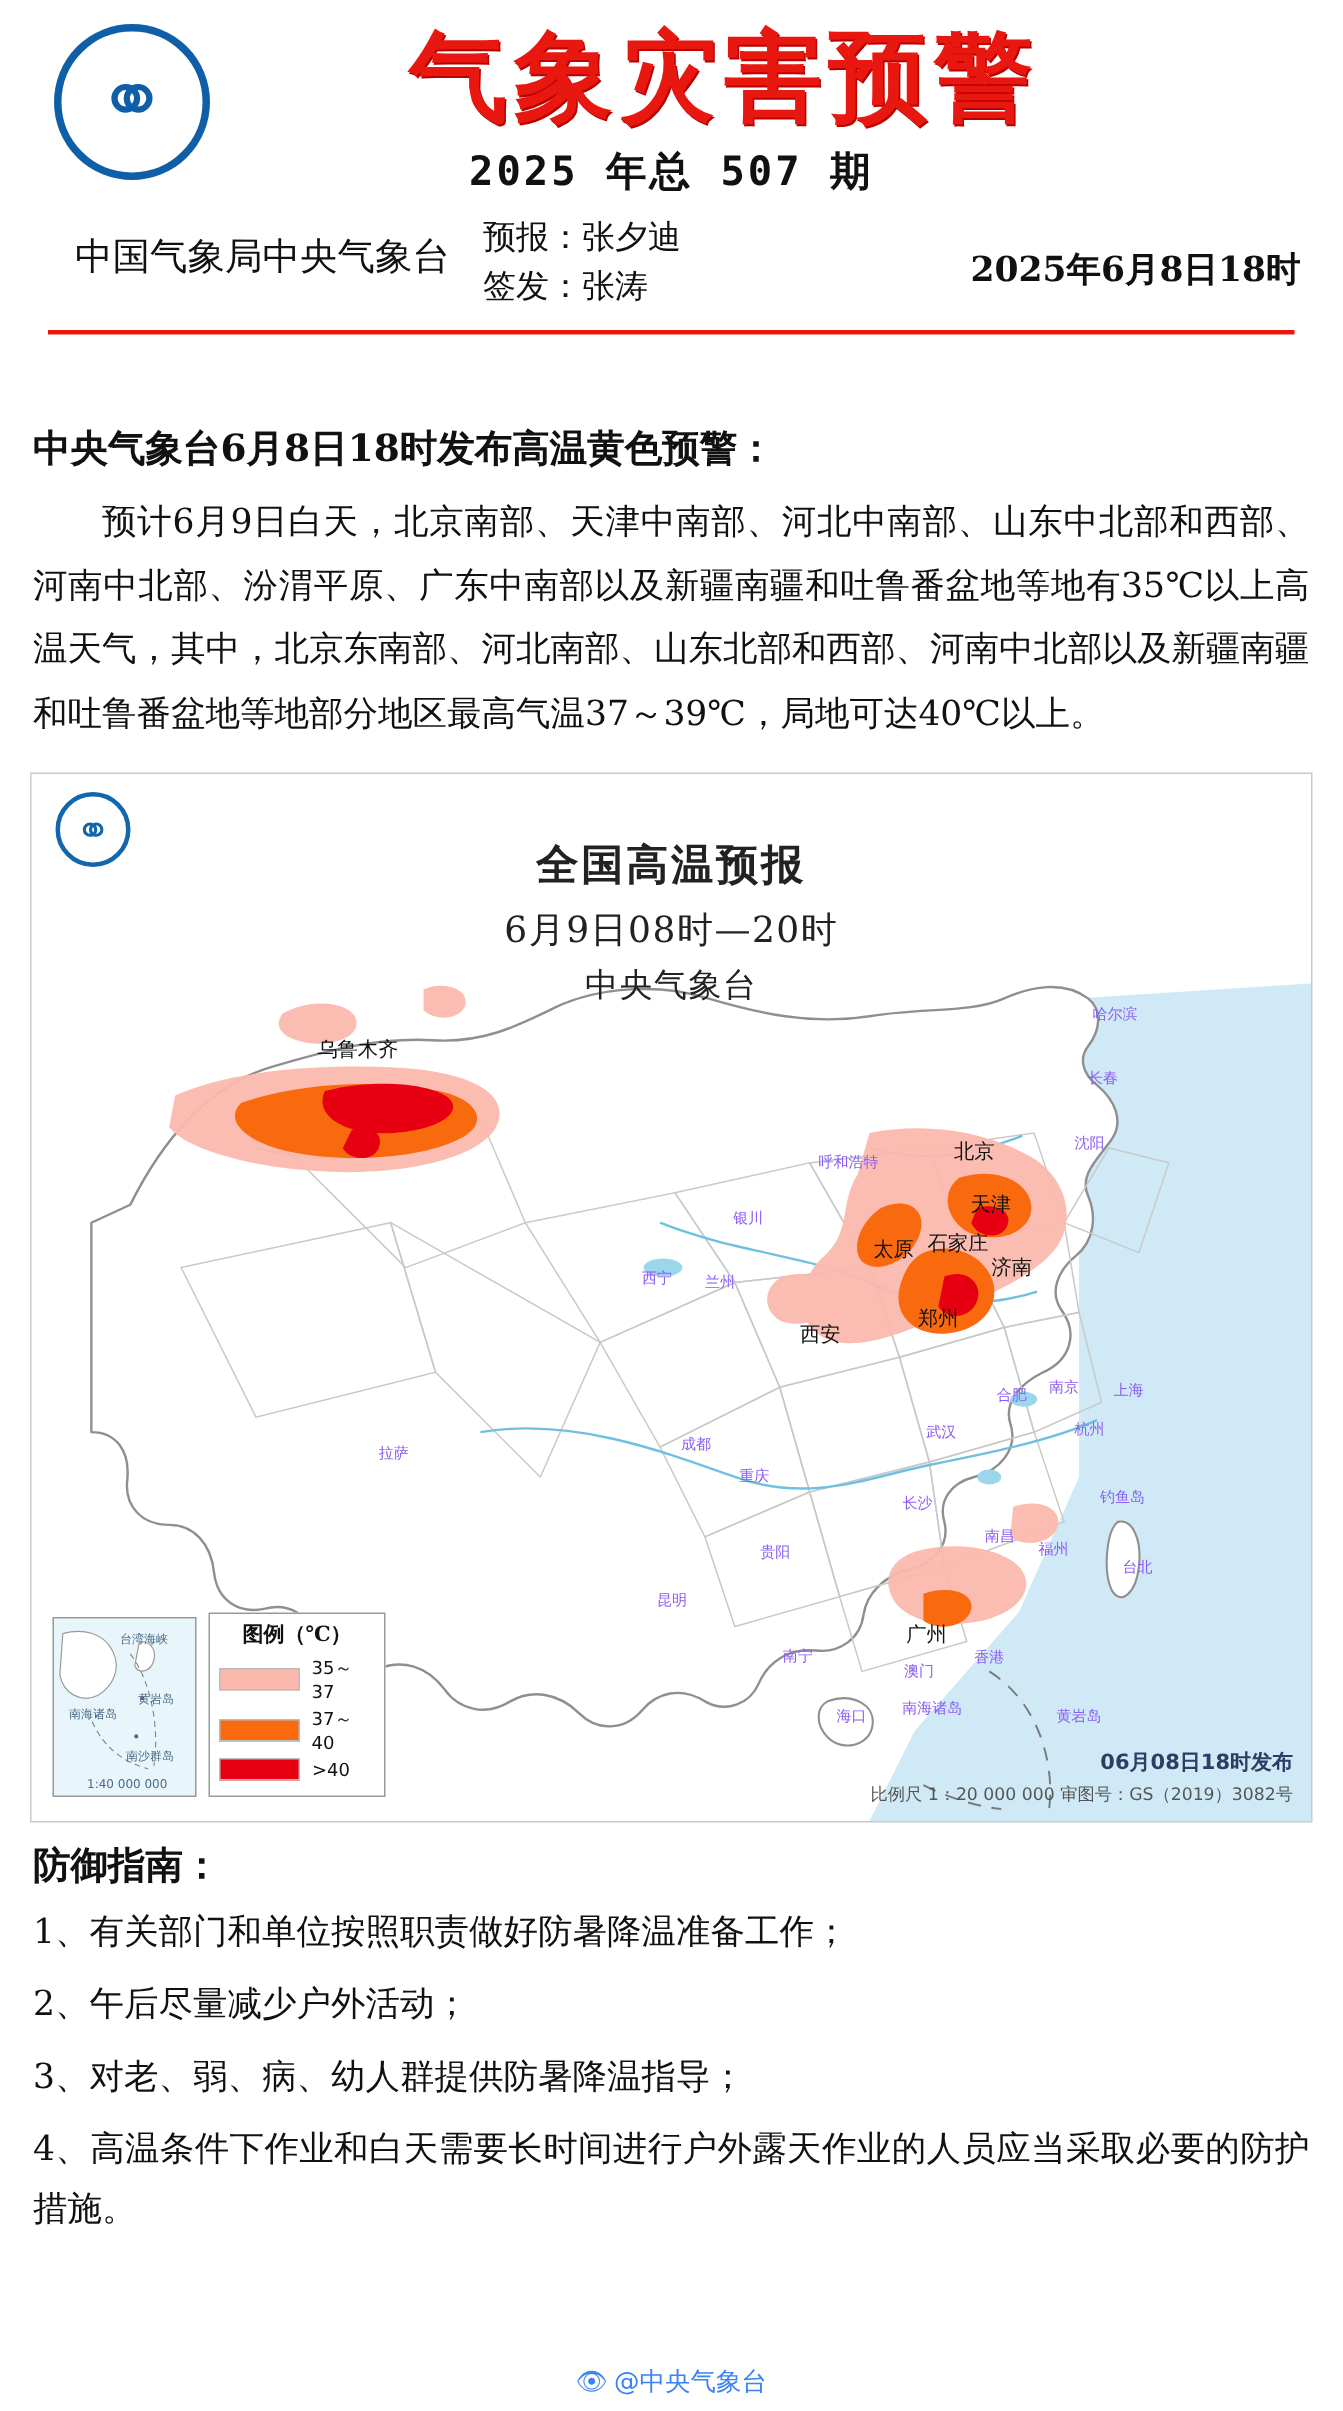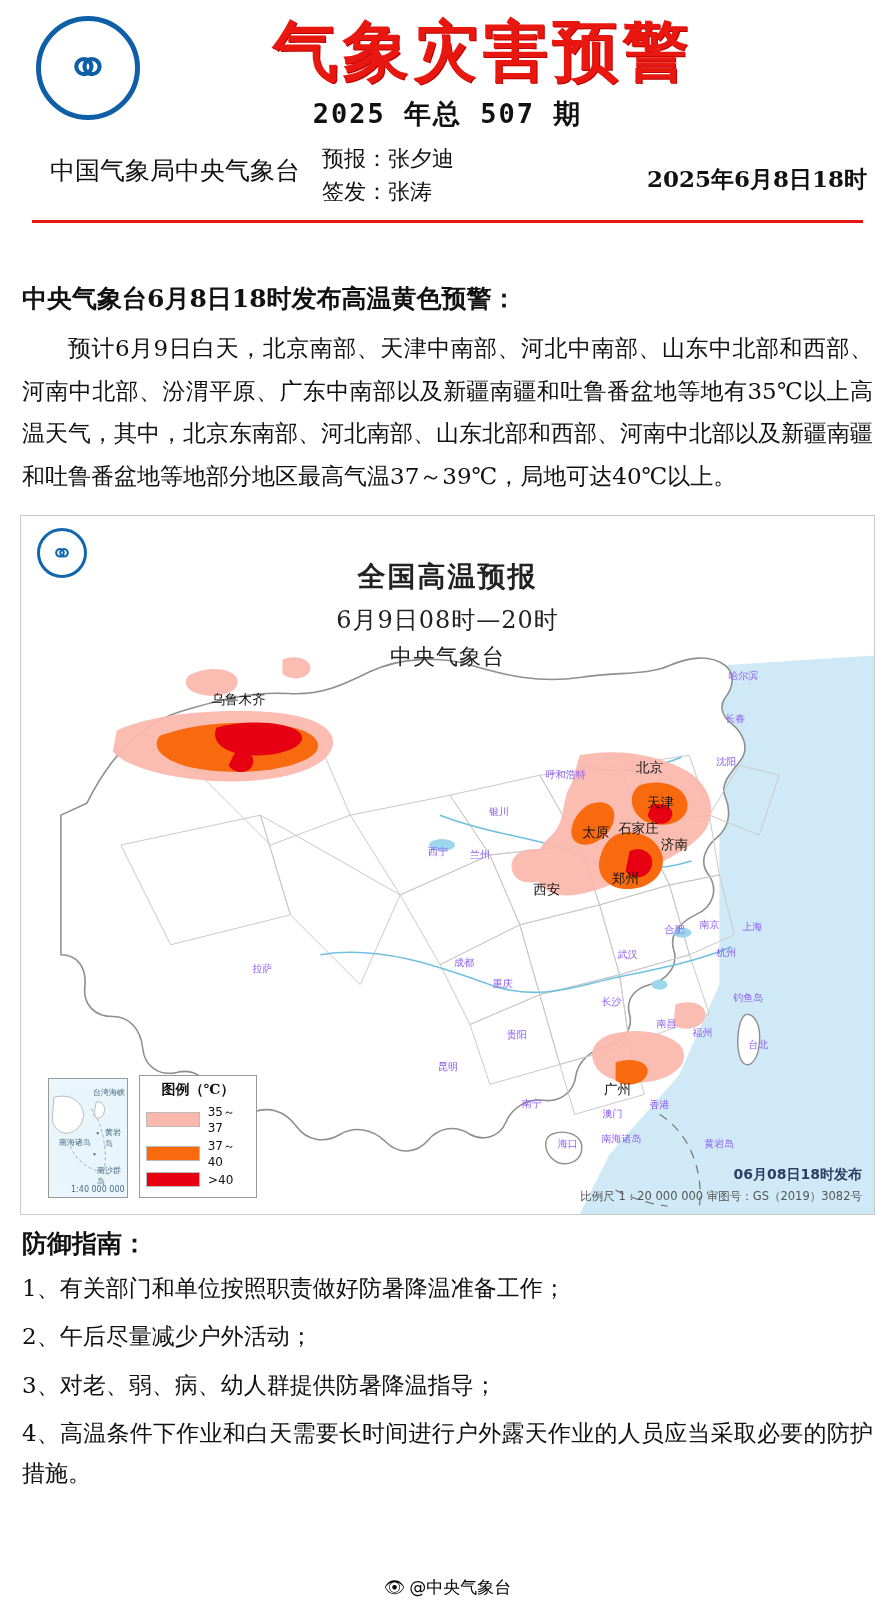--- a/index.html
+++ b/index.html
@@ -164,22 +164,22 @@
   .legend-title {
     font-family: "DejaVu Serif", serif;
     font-size: 14px; font-weight: bold;
     text-align: center; margin-bottom: 5px;
   }
   .legend-row { display: flex; align-items: center; margin: 3px 0; }
   .legend-sw { width: 54px; height: 15px; border: 1px solid #bbb; margin-right: 8px; }
   .legend-lb { font-family: "DejaVu Sans", sans-serif; font-size: 12px; }
 
   .inset {
-    position: absolute; left: 27px; bottom: 16px;
-    width: 80px; height: 120px;
+    position: absolute; left: 14px; bottom: 16px;
+    width: 96px; height: 120px;
     border: 1px solid #999; background: #eaf6fb;
     overflow: hidden;
   }
   .inset-txt {
     position: absolute; font-family: "DejaVu Sans", sans-serif;
     font-size: 8px; color: #4b6b86;
   }
 
   .map-footer {
     position: absolute; right: 12px; bottom: 10px;
@@ -205,21 +205,21 @@
     text-align: justify;
   }
 
   
   .watermark {
     position: absolute;
     left: 0; right: 0; bottom: 8px;
     text-align: center;
     font-family: "DejaVu Sans", sans-serif;
     font-size: 17px;
-    color: #000000;
+    color: #3b82f6;
   }
   .watermark .wm-icon { margin-right: 4px; }
 </style>
 </head>
 <body>
 
 <div class="header">
   <div class="logo-wrap">
     <div class="logo-circle">⚭</div>
   </div>

